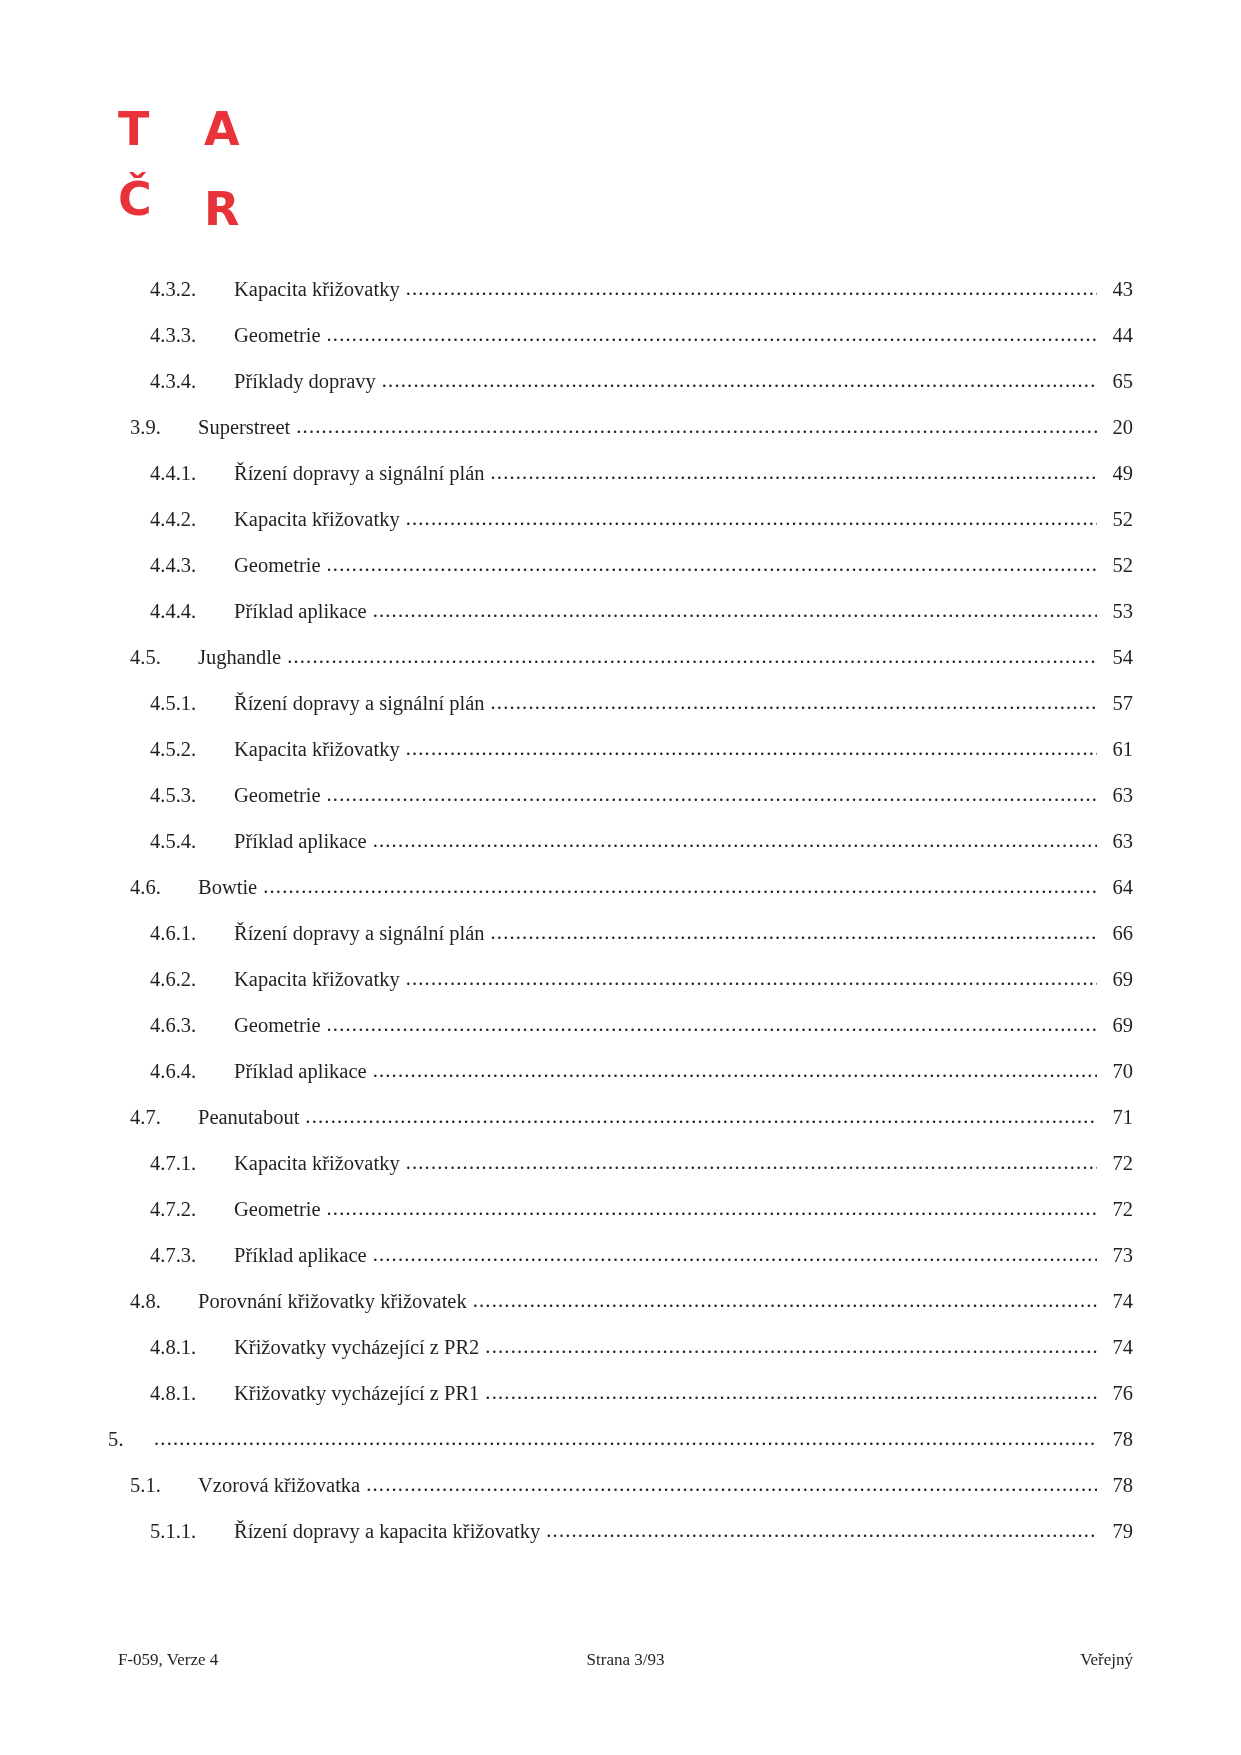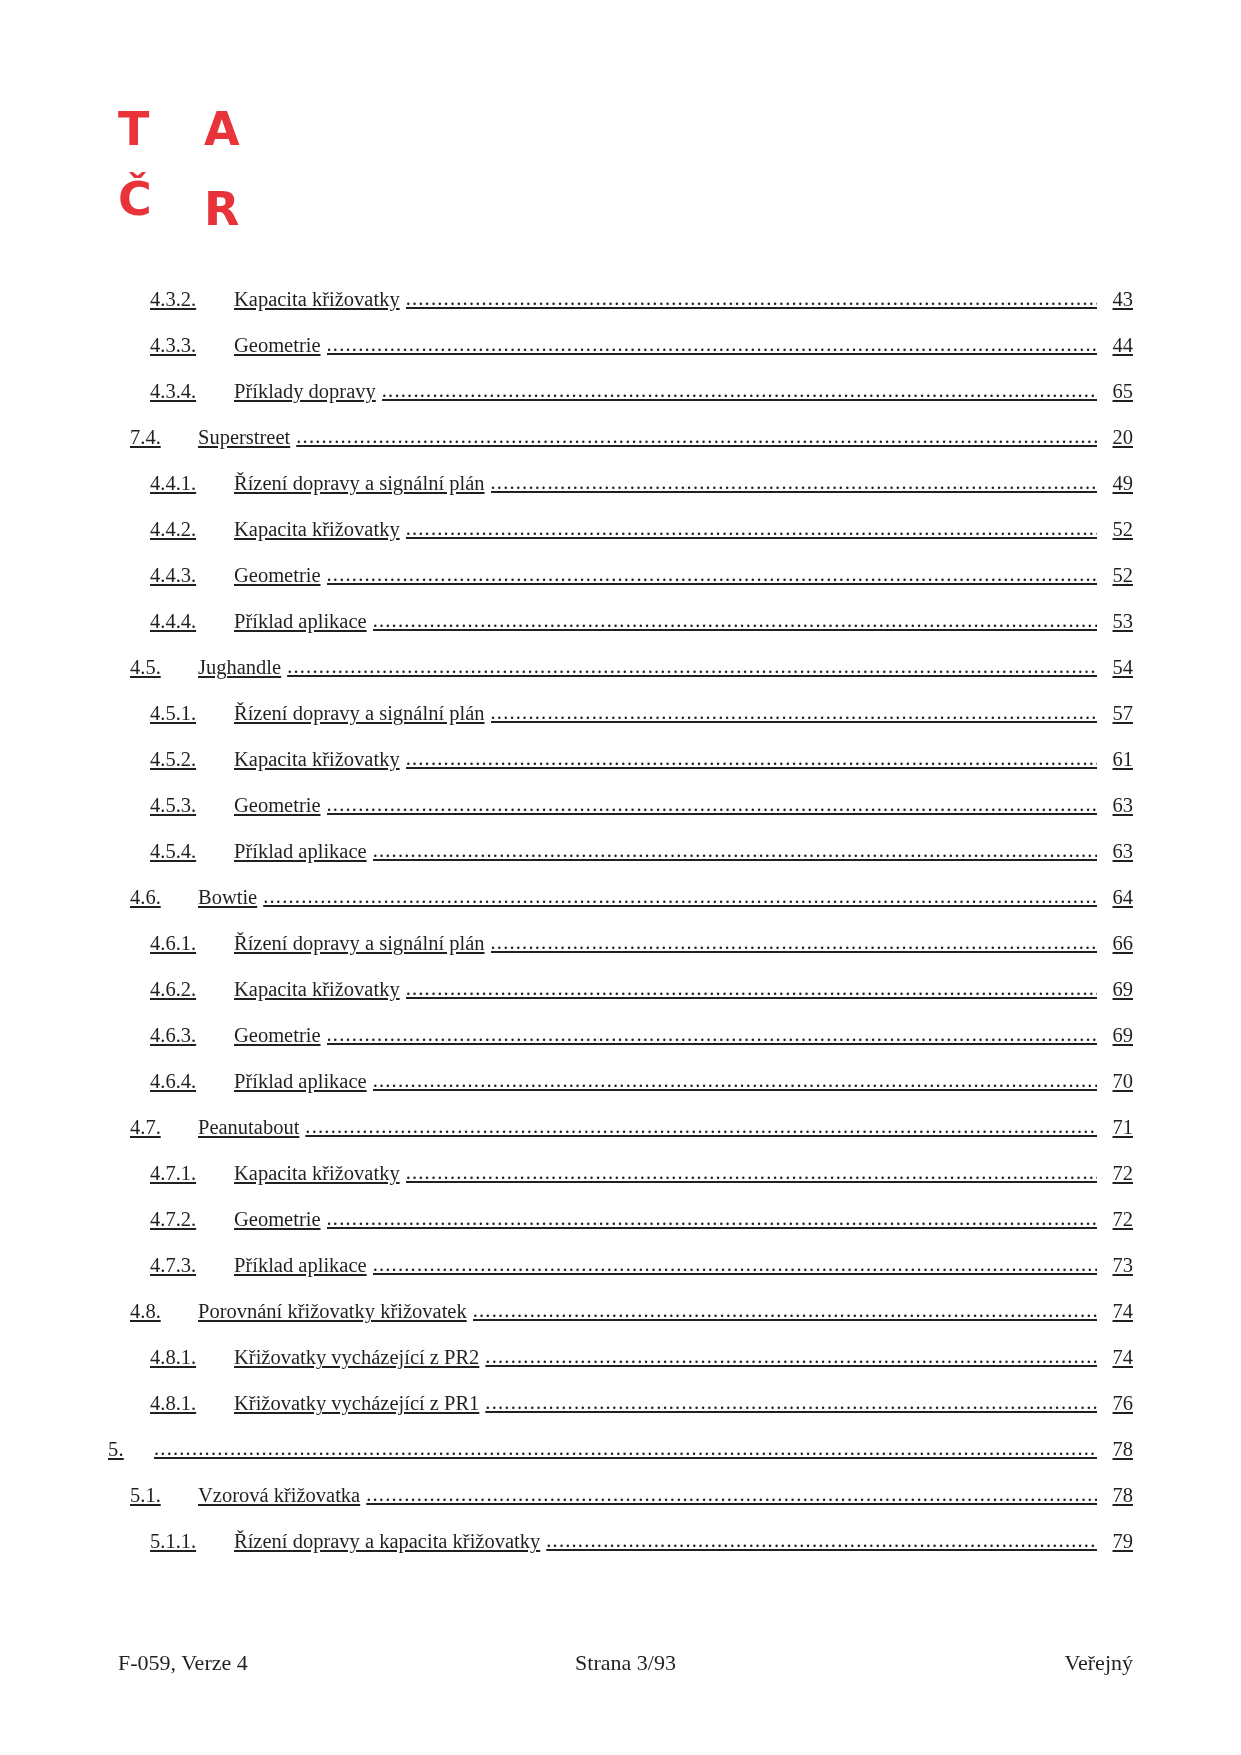--- a/index.html
+++ b/index.html
@@ -42,26 +42,25 @@
 
   
   .toc {
     position: absolute;
     left: 108px;
     top: 266px;
     width: 1025px;
   }
   .toc-row {
     display: flex;
-    align-items: flex-end;
+    align-items: center;
     font-size: 20.5px;
     line-height: 1.2;
     height: 46px;
     white-space: nowrap;
-    text-decoration: underline;
   }
   .toc-num {
     flex: 0 0 auto;
     text-align: left;
   }
   .toc-title {
     flex: 0 0 auto;
     padding-right: 4px;
   }
   .toc-dots {
@@ -94,21 +93,21 @@
   }
 
   
   .footer {
     position: absolute;
     left: 118px;
     right: 108px;
     top: 1650px;
     display: flex;
     justify-content: center;
-    font-size: 22px;
+    font-size: 17px;
     color: #231f20;
   }
   .footer-center { position: absolute; left: 50%; transform: translateX(-50%); }
   .footer-right { margin-left: auto; }
 </style>
 </head>
 <body>
 
 <div class="page">
 
@@ -132,21 +131,21 @@
         <span class="toc-dots">....................................................................................................................................................................................</span>
         <span class="toc-page">44</span>
       </div>
       <div class="toc-row lvl3">
         <span class="toc-num">4.3.4.</span>
         <span class="toc-title">Příklady dopravy</span>
         <span class="toc-dots">....................................................................................................................................................................................</span>
         <span class="toc-page">65</span>
       </div>
       <div class="toc-row lvl2">
-        <span class="toc-num">7.4.</span>
+        <span class="toc-num">3.9.</span>
         <span class="toc-title">Superstreet</span>
         <span class="toc-dots">....................................................................................................................................................................................</span>
         <span class="toc-page">20</span>
       </div>
       <div class="toc-row lvl3">
         <span class="toc-num">4.4.1.</span>
         <span class="toc-title">Řízení dopravy a signální plán</span>
         <span class="toc-dots">....................................................................................................................................................................................</span>
         <span class="toc-page">49</span>
       </div>

